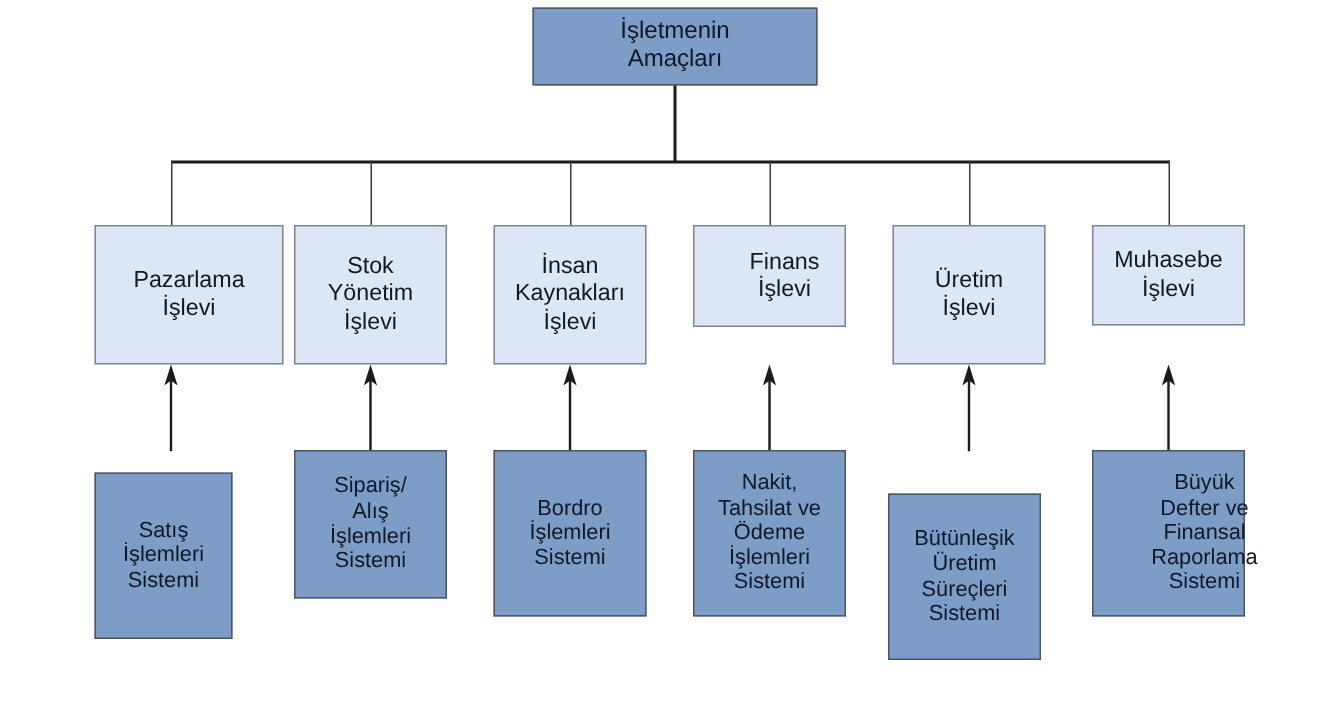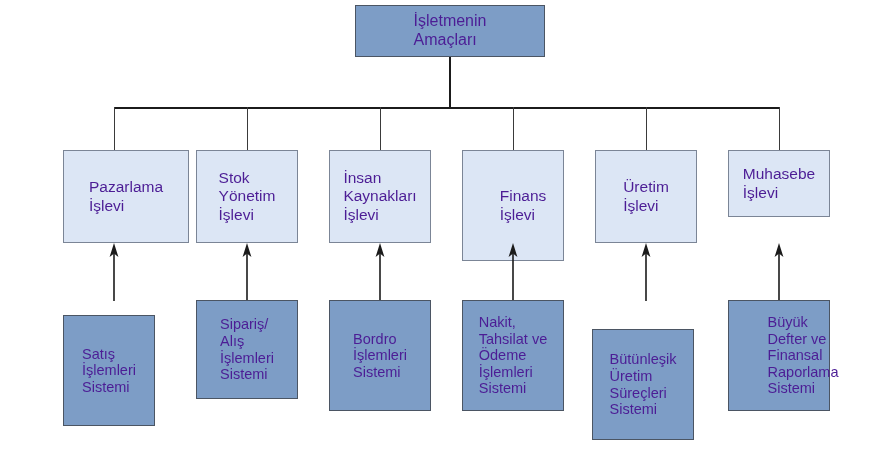--- a/index.html
+++ b/index.html
@@ -19,22 +19,22 @@
     overflow: hidden;
   }
 
   
   .box {
     position: absolute;
     box-sizing: border-box;
     display: flex;
     align-items: center;
     justify-content: center;
-    text-align: left;
-    color: #4c1d95;
+    text-align: center;
+    color: #0f172a;
     line-height: 1.18;
     white-space: pre-line;
   }
   .box-root {
     background: #7d9dc6;
     border: 1.5px solid #4b5563;
     font-size: 16px;
   }
   .box-mid {
     background: #dce6f5;
@@ -107,21 +107,21 @@
   <div class="drop" style="left:778.5px; top:107px; height:43px;"></div>
 
   <div class="box box-mid" style="left:63px; top:150px; width:126px; height:93px;">Pazarlama
 İşlevi</div>
   <div class="box box-mid" style="left:196px; top:150px; width:102px; height:93px;">Stok
 Yönetim
 İşlevi</div>
   <div class="box box-mid" style="left:329px; top:150px; width:102px; height:93px;">İnsan
 Kaynakları
 İşlevi</div>
-  <div class="box box-mid" style="left:462px; top:150px; width:102px; height:111px;padding-left:20px;">Finans
+  <div class="box box-mid" style="left:462px; top:150px; width:102px; height:68px;padding-left:20px;">Finans
 İşlevi</div>
   <div class="box box-mid" style="left:595px; top:150px; width:102px; height:93px;">Üretim
 İşlevi</div>
   <div class="box box-mid" style="left:728px; top:150px; width:102px; height:67px;">Muhasebe
 İşlevi</div>
 
   <div class="arrow-wrap" style="left:106px; top:243px;">
     <svg width="16" height="58" viewBox="0 0 16 58">
         <line x1="8" y1="58" x2="8" y2="9" stroke="#1b1b1b" stroke-width="1.6"></line>
         <path d="M8 0 L12.4 14 L8 10.6 L3.6 14 Z" fill="#1b1b1b"></path>

